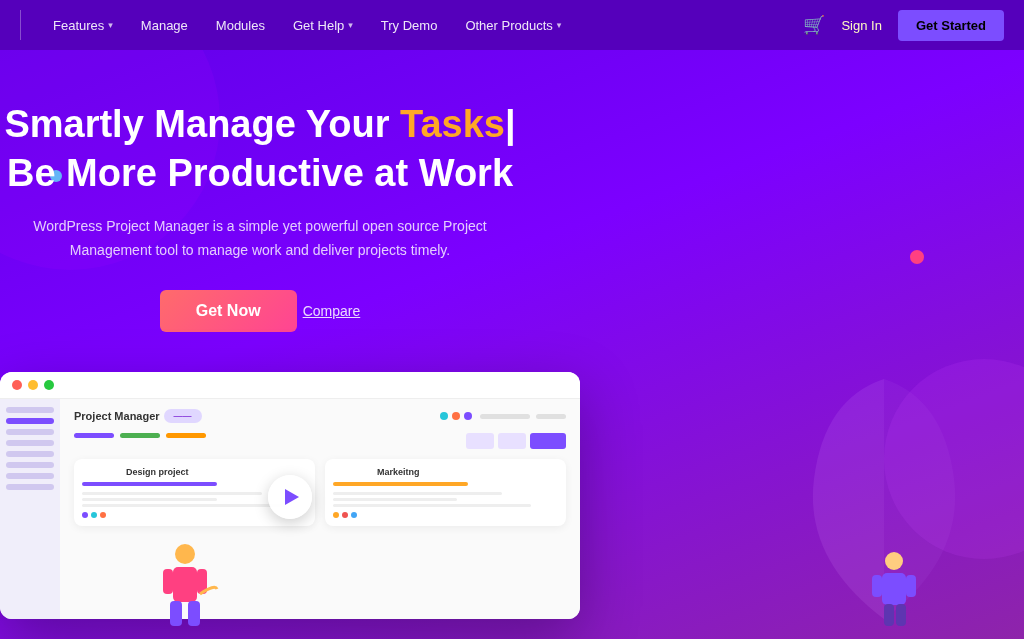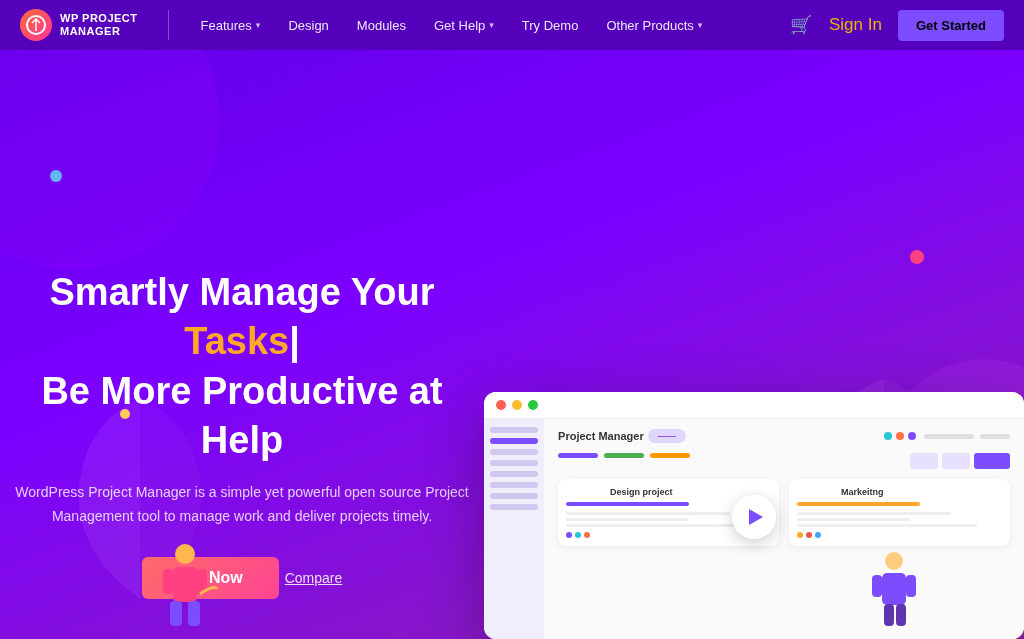--- a/index.html
+++ b/index.html
@@ -72,22 +72,22 @@
       display: flex;
       align-items: center;
       gap: 16px;
     }
     .nav-cart {
       color: white;
       font-size: 18px;
       cursor: pointer;
     }
     .nav-signin {
-      color: #eab308;
-      font-size: 17px;
+      color: #fef9c3;
+      font-size: 13px;
       cursor: pointer;
     }
     .nav-get-started {
       background: #7c4dff;
       color: #000000;
       font-size: 13px;
       font-weight: 600;
       padding: 8px 18px;
       border-radius: 4px;
       cursor: pointer;
@@ -95,22 +95,22 @@
       white-space: nowrap;
     }
 
     
     .hero {
       position: relative;
       background: linear-gradient(160deg, #6200ea 0%, #7c00ff 40%, #8e24aa 100%);
       min-height: 589px;
       overflow: hidden;
       display: flex;
-      flex-direction: row;
-      align-items: flex-end;
+      flex-direction: column;
+      align-items: flex-start;
       padding-top: 50px;
     }
 
     
     .blob {
       position: absolute;
       border-radius: 50%;
       opacity: 0.15;
     }
     .blob-1 {
@@ -368,40 +368,28 @@
       position: absolute;
       bottom: 0; right: 100px;
       width: 60px; height: 90px;
       z-index: 5;
     }
   </style>
 </head>
 <body>
 
 <nav>
-  <div class="nav-logo">
-    <div class="nav-logo-circle">
-      <svg width="20" height="20" viewBox="0 0 20 20">
-        <circle cx="10" cy="10" r="9" fill="none" stroke="white" stroke-width="2"></circle>
-        <path d="M10 4 L10 16 M6 8 L10 4 L14 8" stroke="white" stroke-width="1.5" fill="none"></path>
-      </svg>
-    </div>
-    <div class="nav-brand">
-      <div>WP PROJECT</div>
-      <div>MANAGER</div>
-    </div>
-  </div>
   <div class="nav-divider"></div>
   <div class="nav-links">
     <span class="nav-link">
       <span>Features</span>
       <span class="chevron">▾</span>
     </span>
     <span class="nav-link">
-      <span>Design</span>
+      <span>Manage</span>
     </span>
     <span class="nav-link">
       <span>Modules</span>
     </span>
     <span class="nav-link">
       <span>Get Help</span>
       <span class="chevron">▾</span>
     </span>
     <span class="nav-link">
       <span>Try Demo</span>
@@ -432,21 +420,21 @@
   </svg>
 
   <svg class="leaf leaf-right" viewBox="0 0 200 240">
     <path d="M100 240 Q20 180 30 100 Q40 20 100 0 Q100 0 100 240Z" fill="#dd99ff" opacity="0.5"></path>
     <path d="M100 240 Q180 180 170 100 Q160 20 100 0 Q100 0 100 240Z" fill="#bb66ee" opacity="0.4"></path>
   </svg>
 
   <div class="hero-text">
     <h1 class="hero-title">
       <span>Smartly Manage Your </span><span class="highlight">Tasks</span>|<br>
-      <span>Be More Productive at Help</span>
+      <span>Be More Productive at Work</span>
     </h1>
     <p class="hero-subtitle">WordPress Project Manager is a simple yet powerful open source Project Management tool to manage work and deliver projects timely.</p>
     <div class="hero-buttons">
       <button class="btn-get-now">Get Now</button>
       <button class="btn-compare">Compare</button>
     </div>
   </div>
 
   <div class="dashboard-preview" style="position:relative;">
     <div class="dash-titlebar">

